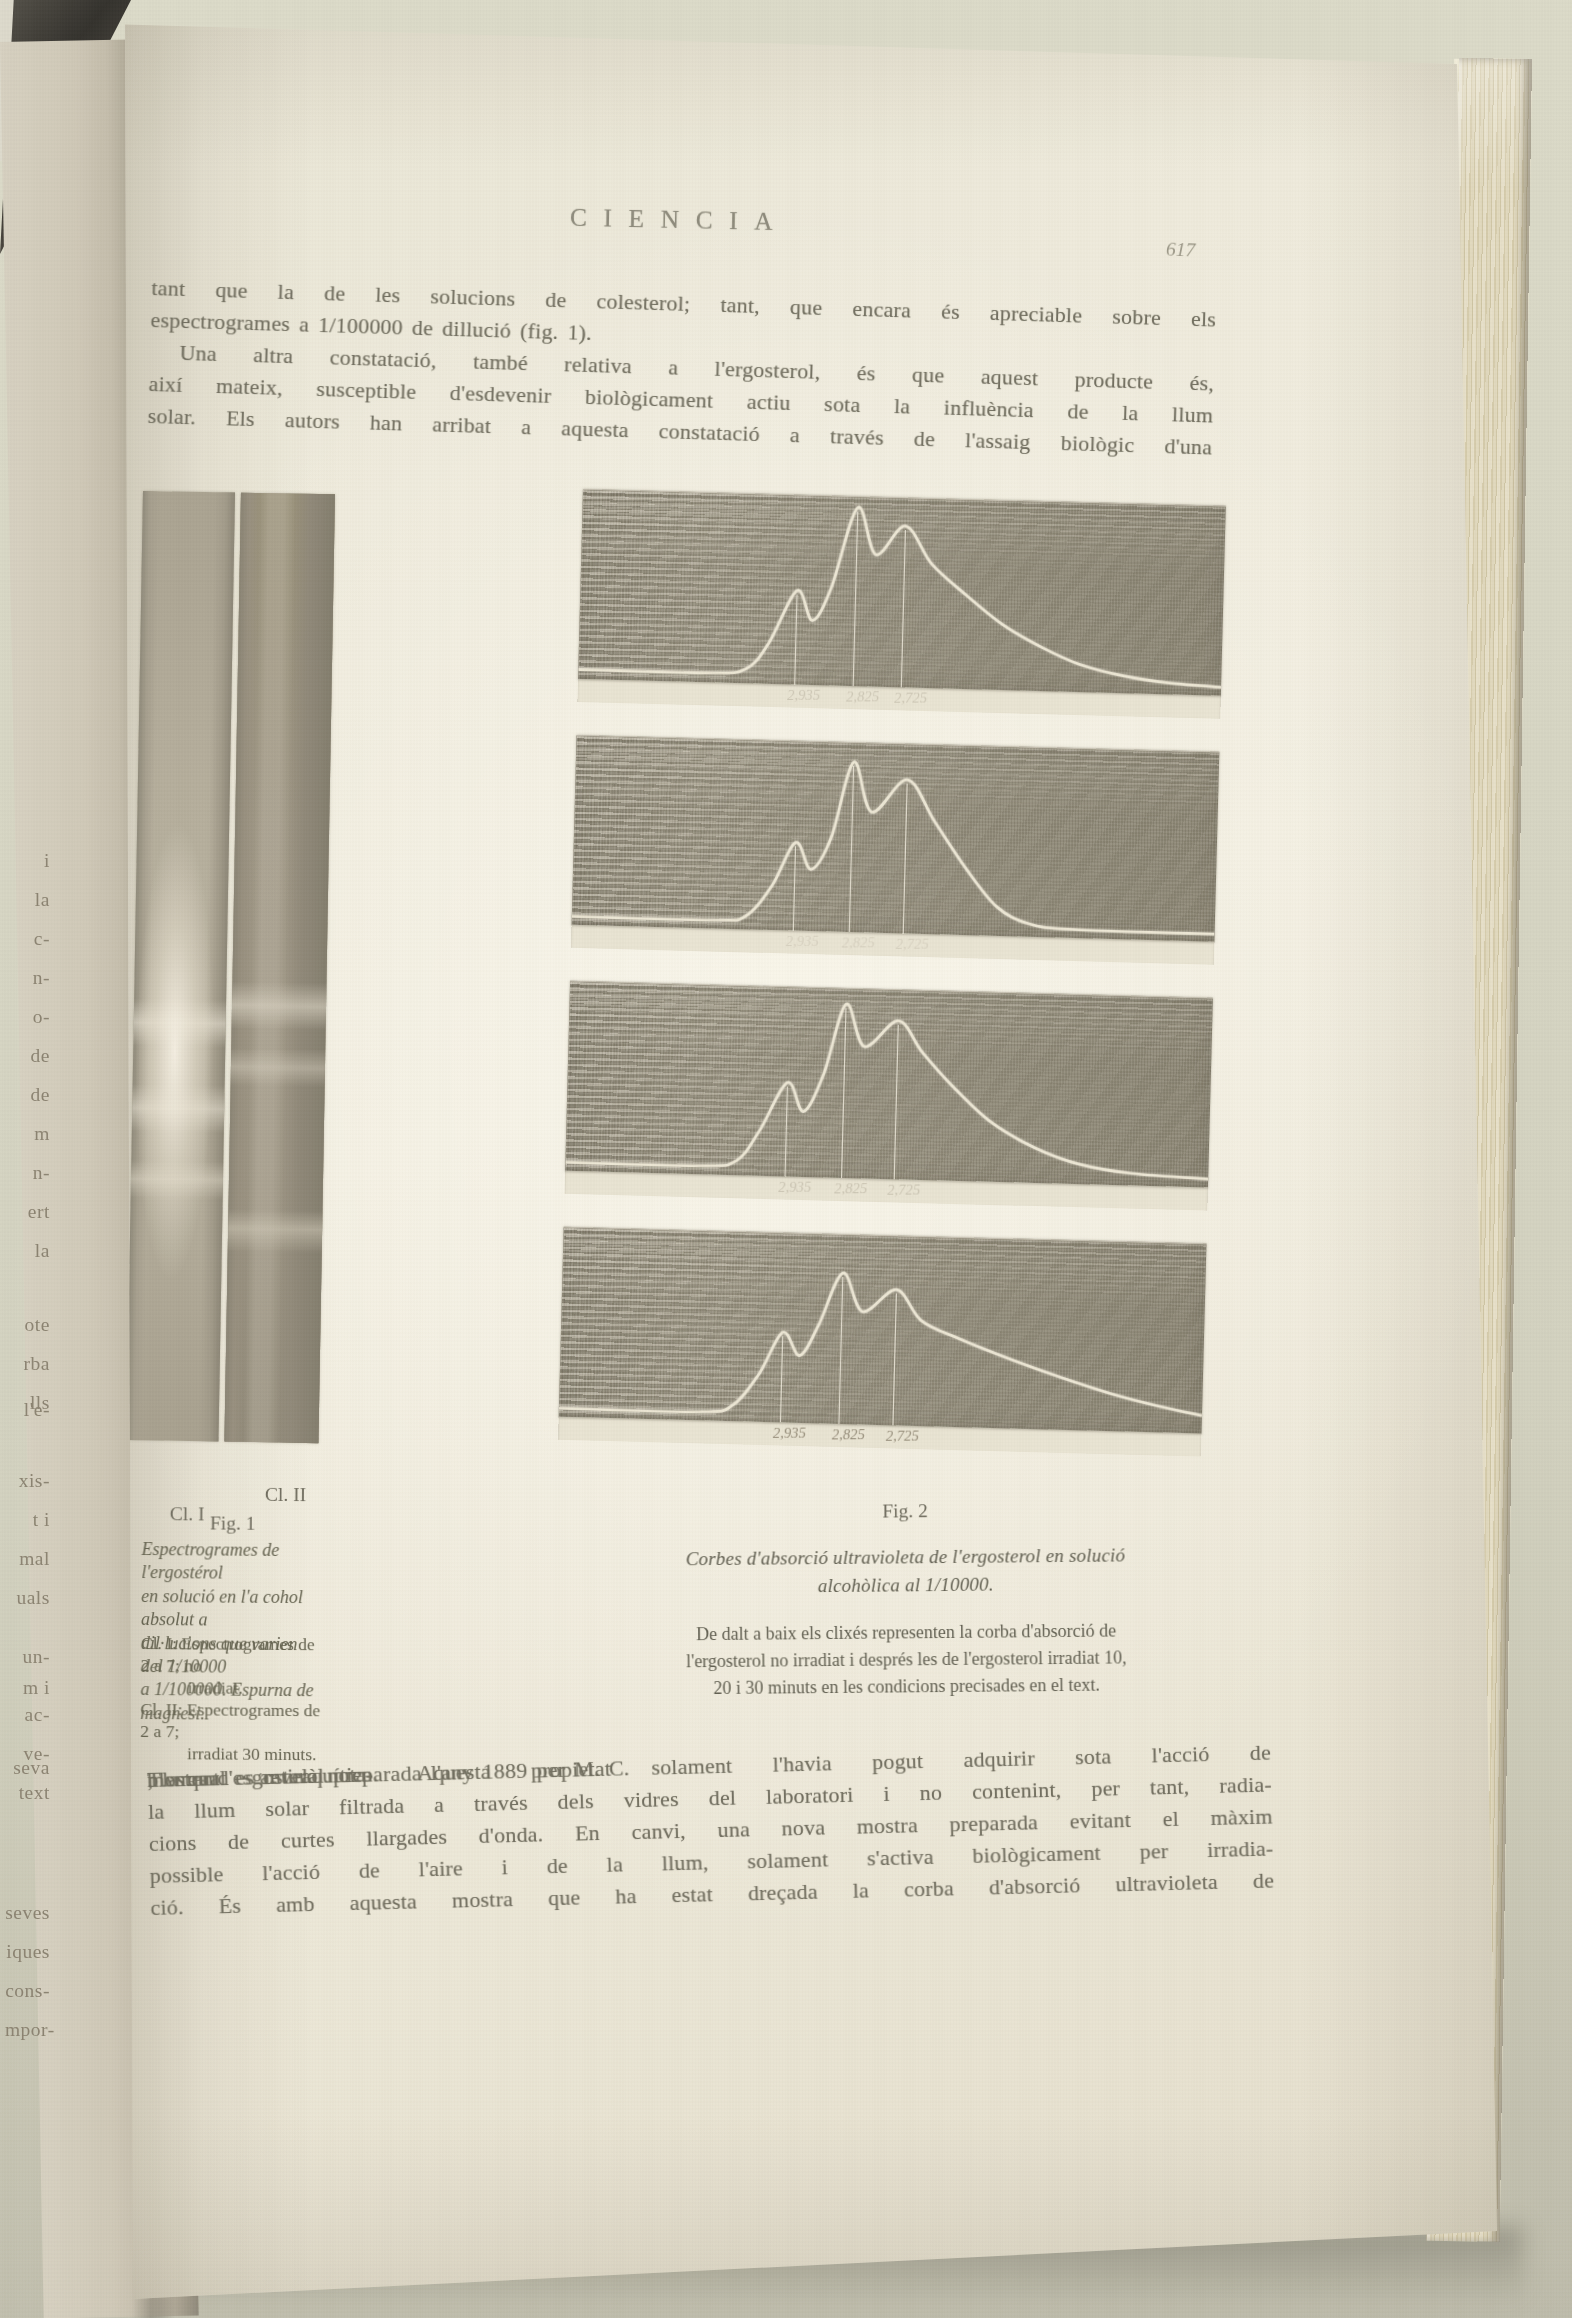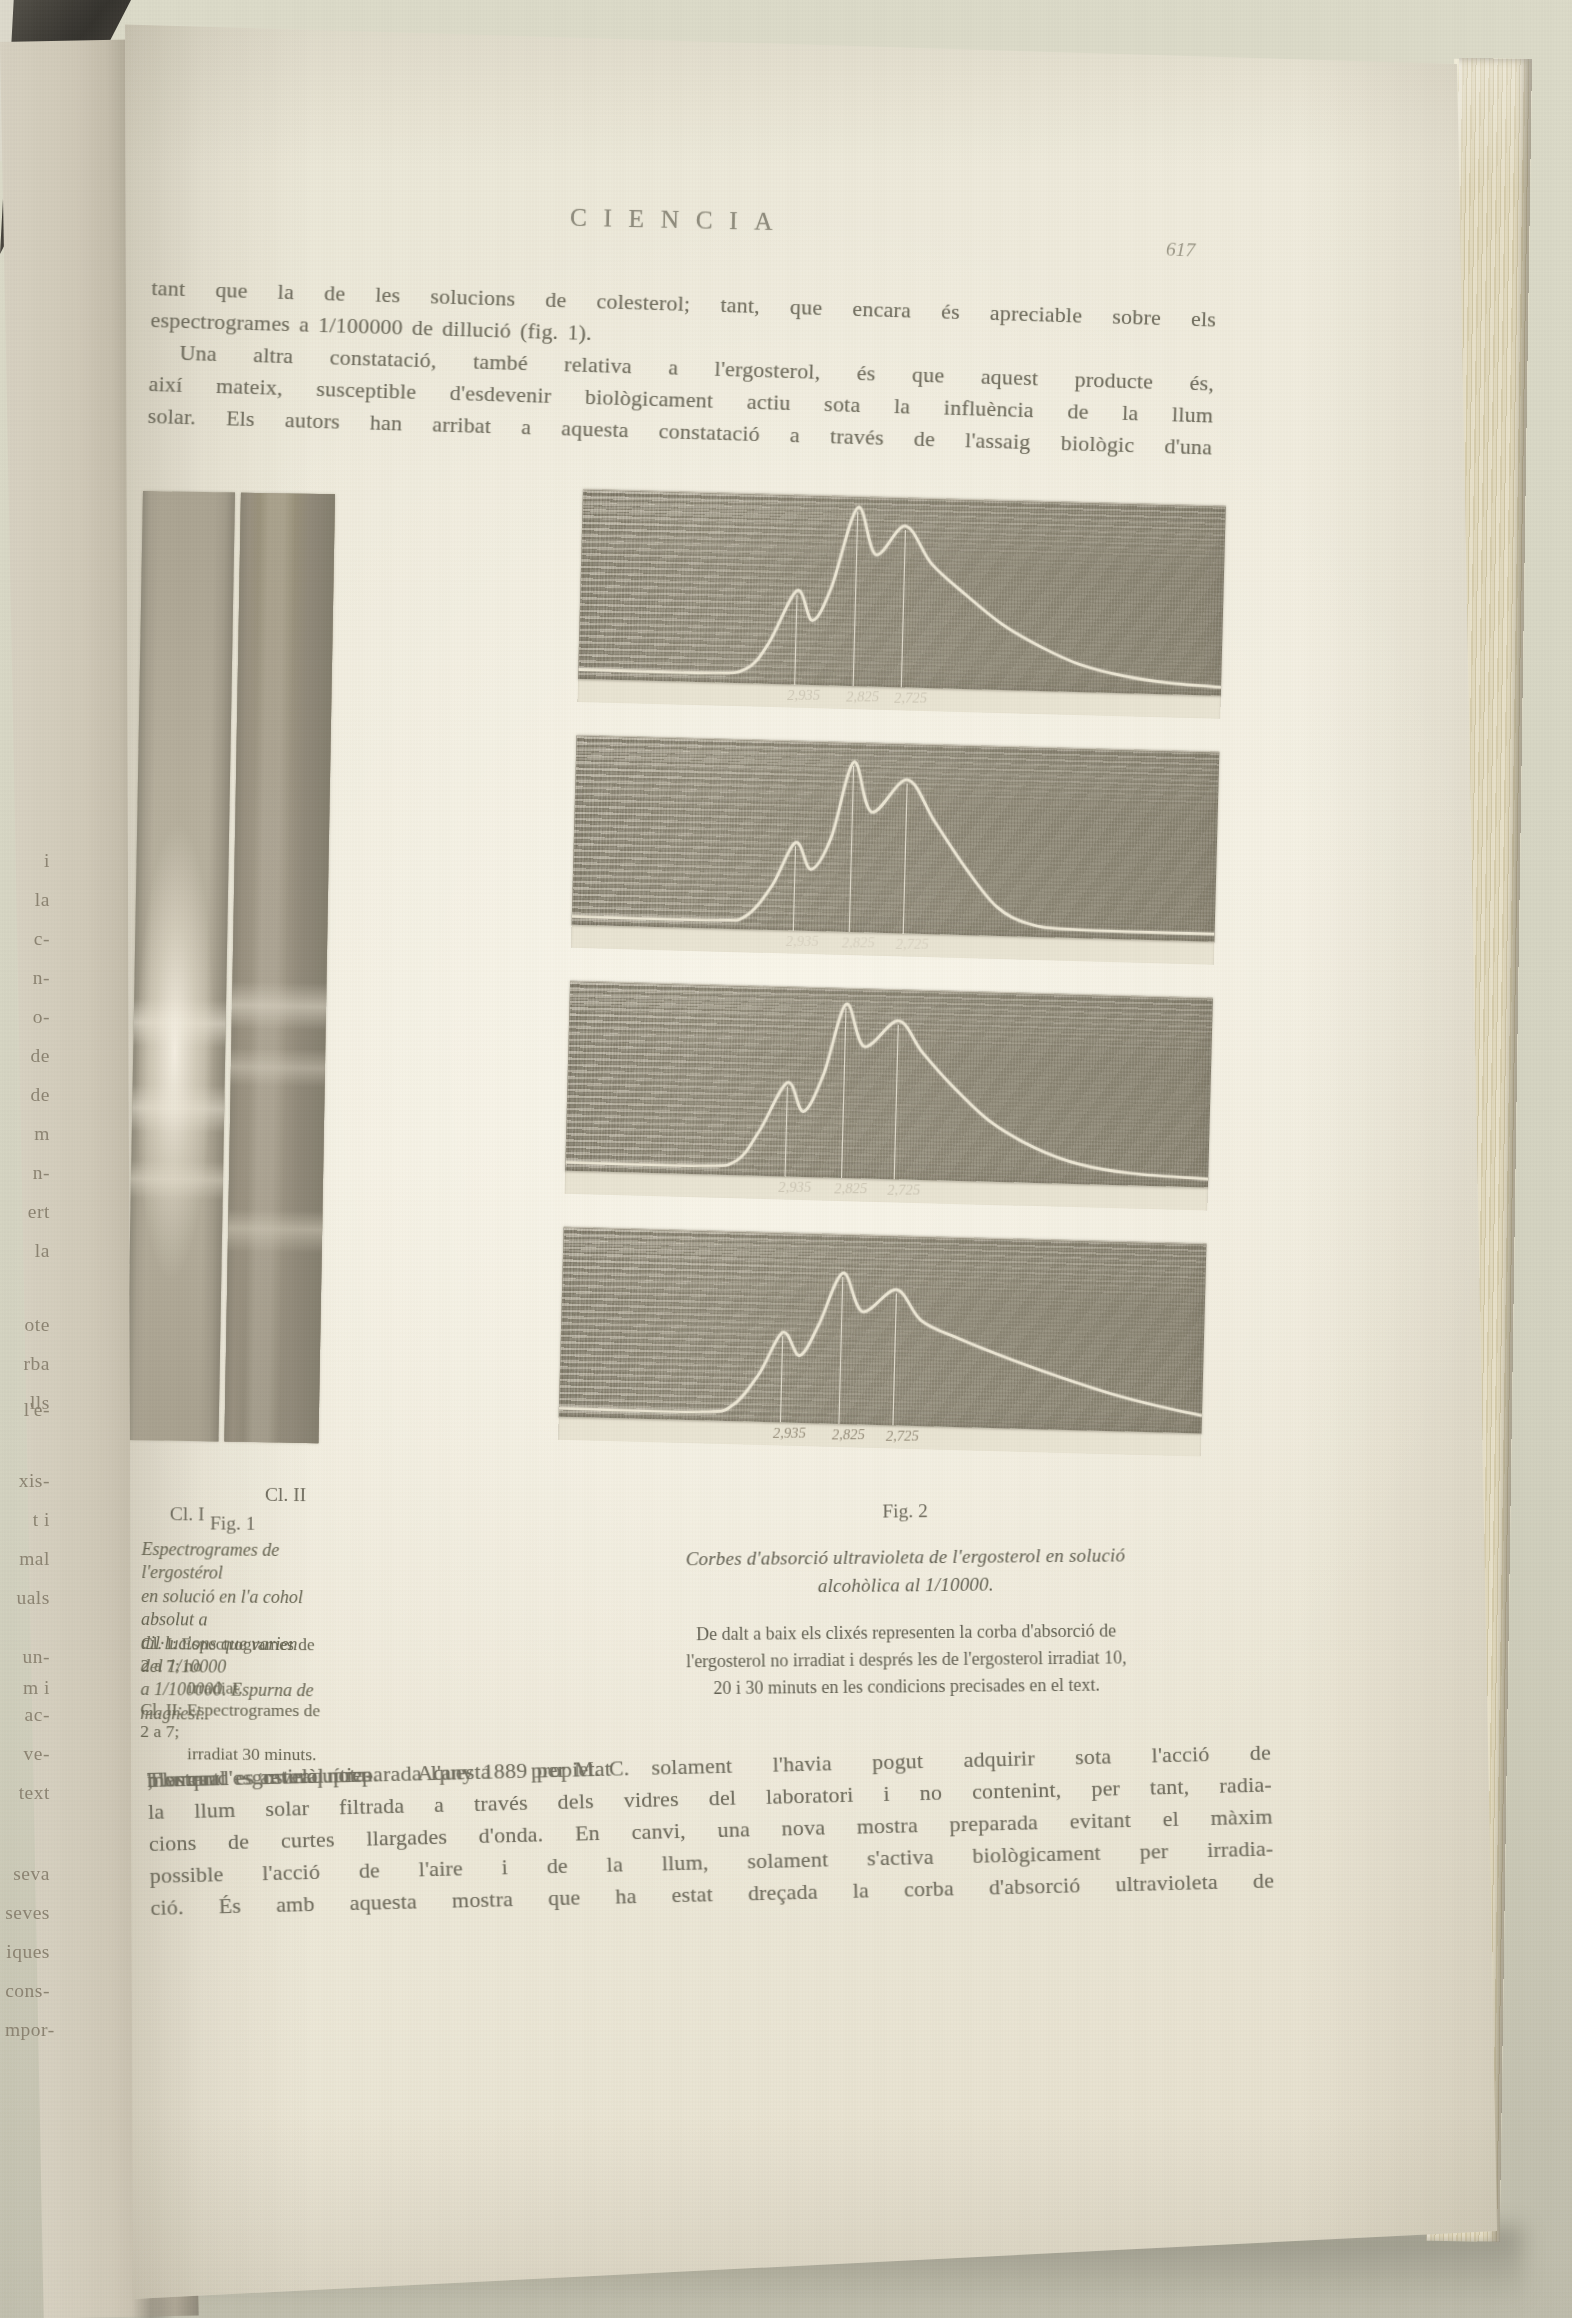--- a/index.html
+++ b/index.html
@@ -143,21 +143,21 @@
       <div class="frag" style="top: 1399px; text-align: right;">l'e-</div>
       <div class="frag" style="top: 1470px;">xis-</div>
       <div class="frag" style="top: 1509px;">t i</div>
       <div class="frag" style="top: 1548px;">mal</div>
       <div class="frag" style="top: 1587px;">uals</div>
       <div class="frag" style="top: 1626px; margin-top: 20px;">un-</div>
       <div class="frag" style="top: 1665px; margin-top: 12px;">m i</div>
       <div class="frag" style="top: 1704px;">ac-</div>
       <div class="frag" style="top: 1743px;">ve-</div>
       <div class="frag" style="top: 1782px;">text</div>
-      <div class="frag" style="top: 1863px;">seva</div>
+      <div class="frag" style="top: 1757px;">seva</div>
       <div class="frag" style="top: 1902px;">seves</div>
       <div class="frag" style="top: 1941px;">iques</div>
       <div class="frag" style="top: 1980px;">cons-</div>
       <div class="frag" style="top: 2019px;">mpor-</div>
     </div>
   <div class="book-shadow"></div>
   <div class="under-sliver"></div>
   <div class="fore-edge"></div>
 
   <div class="main-page">

